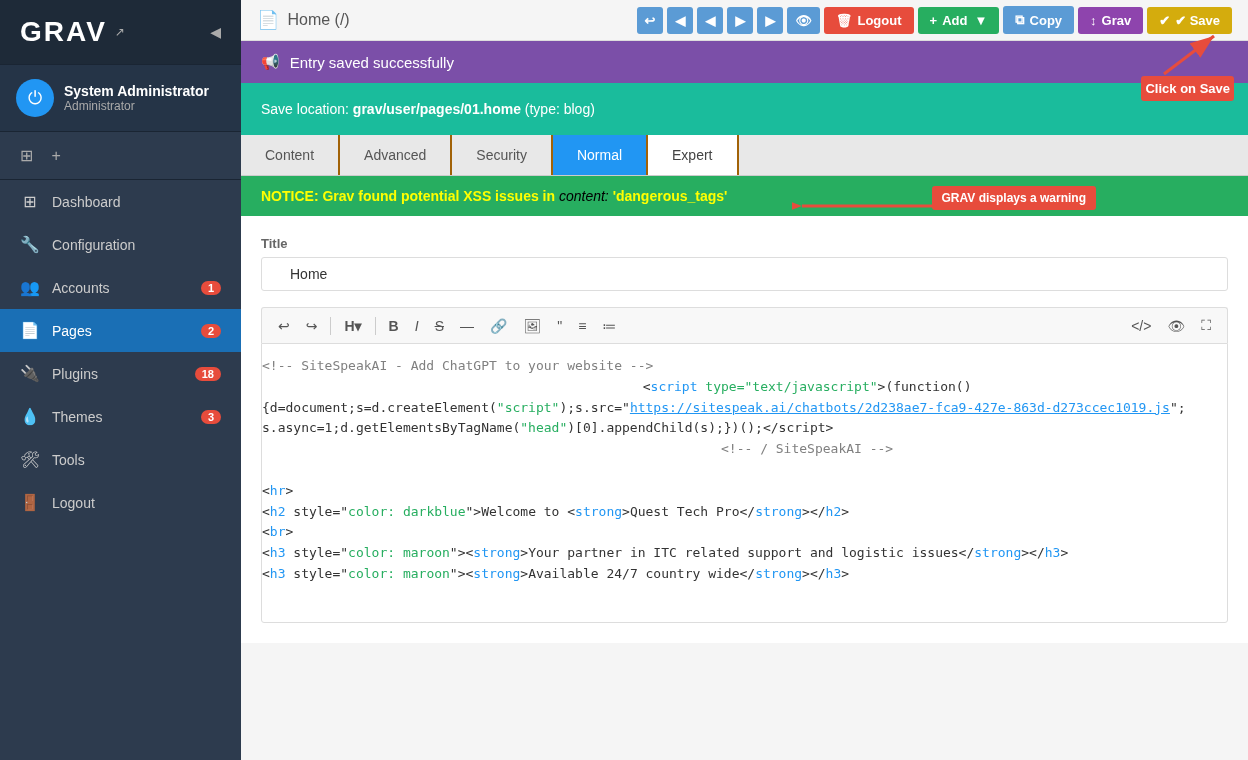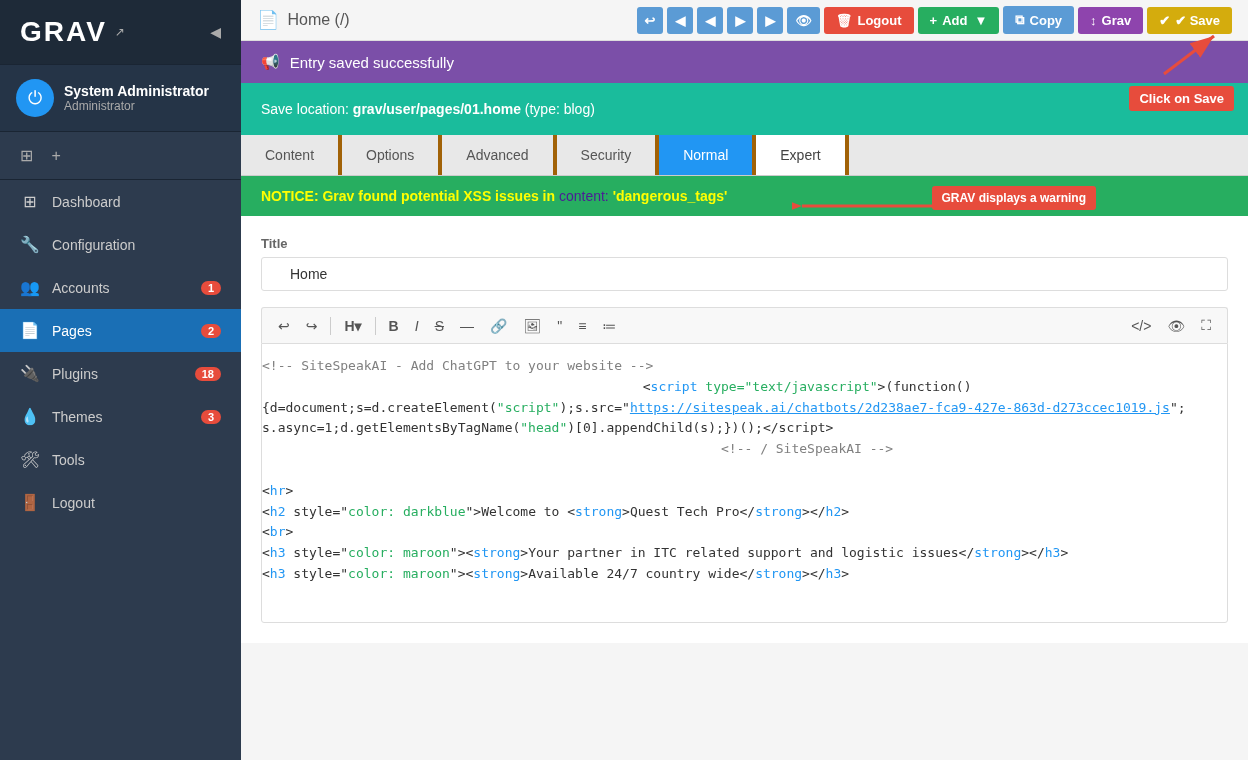--- a/index.html
+++ b/index.html
@@ -190,21 +190,21 @@
     .tabs-bar {
       display: flex;
       background: #e8e8e8;
       border-bottom: 1px solid #ccc;
     }
     .tab {
       padding: 12px 24px;
       cursor: pointer;
       font-size: 14px;
       color: #555;
-      border-right: 4px solid #a16207;
+      border-right: 2px solid #a16207;
       background: #e8e8e8;
     }
     .tab.active { background: #2196F3; color: white; }
     .tab.expert { background: #ffffff; color: #444; }
 
     
     .page-form {
       padding: 20px 20px;
       background: white;
     }
@@ -372,50 +372,49 @@
     <div style="position:absolute; right:14px; top:56px; z-index:200; pointer-events:none;">
 
       <svg width="120" height="50" style="position:absolute; right:0; top:-30px;">
         <defs>
           <marker id="arrowhead" markerWidth="8" markerHeight="6" refX="8" refY="3" orient="auto">
             <polygon points="0 0, 8 3, 0 6" fill="#e74c3c"></polygon>
           </marker>
         </defs>
         <line x1="50" y1="48" x2="100" y2="10" stroke="#e74c3c" stroke-width="3" marker-end="url(#arrowhead)"></line>
       </svg>
-      <div style="background:#e74c3c; color:white; font-size:13px; font-weight:bold; padding:5px 10px; border-radius:3px; white-space:nowrap; margin-top:30px;">Click on Save</div>
+      <div style="background:#e74c3c; color:white; font-size:13px; font-weight:bold; padding:5px 4px; border-radius:3px; white-space:nowrap; margin-top:20px;">Click on Save</div>
     </div>
   </div>
 
   <div class="content-area">
 
     <div class="alert-success">
       <span>📢</span>
       <span>Entry saved successfully</span>
     </div>
 
     <div class="alert-info">
       <span>Save location:</span>
       <strong>grav/user/pages/01.home</strong>
       (<span>type: blog</span>)
     </div>
 
     <div class="tabs-bar">
       <div class="tab">Content</div>
-      <div class="tab">Options</div>
       <div class="tab">Advanced</div>
       <div class="tab">Security</div>
       <div class="tab active">Normal</div>
       <div class="tab expert">Expert</div>
     </div>
 
     <div style="position:relative;">
       <div class="alert-warning">
         <strong>NOTICE: Grav found potential XSS issues in</strong>
-        <span style="color:#4c1d95;"> content: </span>
+        <span style="color:#000000;font-style:italic;"> content: </span>
         <strong style="color:#ffff00;">'dangerous_tags'</strong>
       </div>
 
       <div style="position:absolute; right:152px; top:0; z-index:50; pointer-events:none;">
         <svg width="160" height="60" style="position:absolute; left:-100px; top:0;">
           <defs>
             <marker id="arrowhead2" markerWidth="8" markerHeight="6" refX="0" refY="3" orient="auto">
               <polygon points="8 0, 0 3, 8 6" fill="#e74c3c"></polygon>
             </marker>
           </defs>

